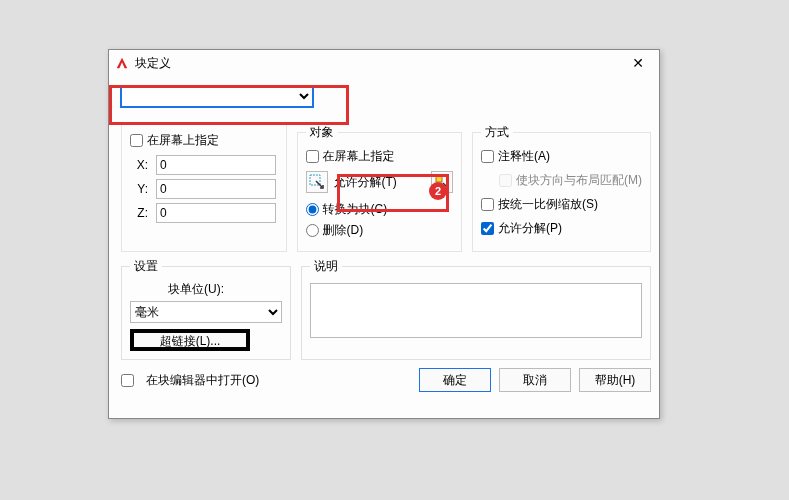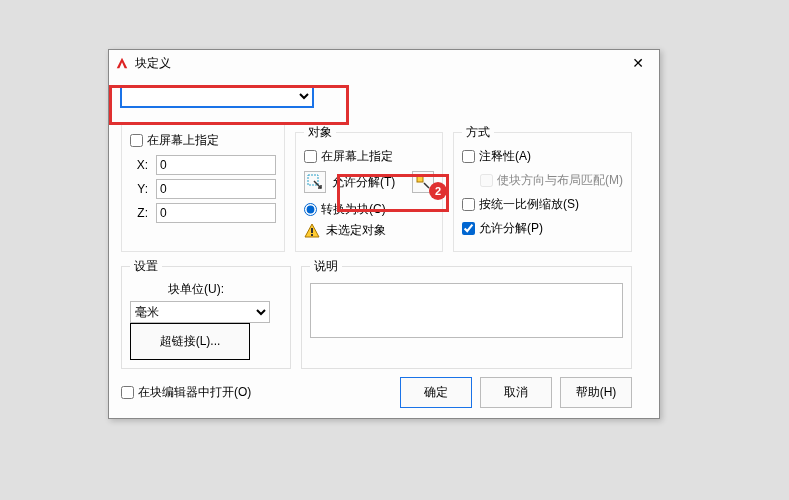--- a/index.html
+++ b/index.html
@@ -5,21 +5,21 @@
   * { box-sizing: border-box; margin: 0; padding: 0; font-family: "Microsoft YaHei", Tahoma, sans-serif; font-size: 12px; }
   body { background: #e0e0e0; width: 789px; height: 500px; position: relative; }
   .dialog {
     position: absolute; left: 108px; top: 49px; width: 552px; height: 370px;
     background: #fdfdfd; border: 1px solid #888; box-shadow: 2px 2px 6px rgba(0,0,0,0.2);
   }
   .titlebar { height: 26px; display: flex; align-items: center; padding: 0 6px; }
   .logo { width: 14px; height: 14px; margin-right: 6px; }
   .title-text { flex: 1; }
   .close-btn { width: 30px; height: 22px; text-align: center; line-height: 22px; font-size: 14px; cursor: pointer; }
-  .body { padding: 10px 27px 8px 12px; }
+  .body { padding: 10px 8px 8px 12px; }
 
   .name-row { margin-bottom: 8px; position: relative; height: 30px; }
   .name-combo {
     display: block; width: 192px; height: 21px; border: 1px solid #7a7a7a;
     background: #fff; outline: 2px solid #1a73e8; outline-offset: -1px;
   }
 
   .annot { position: absolute; border: 3px solid #e03030; pointer-events: none; }
   .annot1 { left: 0px; top: 35px; width: 240px; height: 40px; z-index: 10; }
   .annot2 { left: 228px; top: 124px; width: 112px; height: 38px; z-index: 10; }
@@ -46,28 +46,28 @@
 
   .radio { display: flex; align-items: center; gap: 4px; margin-bottom: 4px; }
   .radio input[type=radio] { accent-color: #0066d1; }
   .warn-row { display: flex; align-items: center; gap: 6px; margin-top: 2px; }
   .warn-icon { width: 16px; height: 16px; display: inline-flex; align-items: center; justify-content: center; color: #c08000; font-size: 14px; font-weight: bold; }
 
   .row2 { display: flex; gap: 10px; margin-top: 6px; }
   .settings { width: 170px; }
   .desc { flex: 1; }
   .settings .lbl-row { margin-bottom: 3px; margin-left: 38px; }
-  .settings select { width: 140px; height: 22px; border: 1px solid #bbb; background: #fff; }
-  .hyper-btn { display: block; width: 120px; height: 37px; border: 1px solid #000000; background: #fafafa; }
+  .settings select { width: 152px; height: 22px; border: 1px solid #bbb; background: #fff; }
+  .hyper-btn { display: block; width: 120px; height: 22px; border: 4px solid #000000; background: #fafafa; margin-top: 6px; }
   .desc textarea { width: 100%; height: 55px; border: 1px solid #bbb; background: #fff; resize: none; }
   .desc-label { margin-bottom: 2px; }
 
   .footer { display: flex; align-items: center; gap: 8px; margin-top: 8px; }
-  .footer .open-chk { flex: 1; display: flex; gap: 4px; }
-  .dlg-btn { width: 72px; height: 31px; border: 1px solid #bbb; background: #fafafa; }
+  .footer .open-chk { flex: 1; display: flex; gap: 12px; }
+  .dlg-btn { width: 72px; height: 24px; border: 1px solid #bbb; background: #fafafa; }
   .dlg-btn.primary { border: 1.5px solid #1a73e8; }
   .col1, .col2, .col3 { position: relative; border: 1px solid #e4e4e4; padding: 6px 8px 8px 8px; }
   .col1 { border: 1px solid #e4e4e4; }
 
   fieldset { border: 1px solid #e0e0e0; padding: 6px 8px 8px 8px; }
   legend { padding: 0 4px; }
 
   .col3 .chk { margin-bottom: 6px; align-items: center; }
 </style>
 </head>
@@ -136,29 +136,23 @@
             <svg class="icon-small" viewBox="0 0 16 16">
                 <rect x="2" y="2" width="6" height="6" fill="#ffd040" stroke="#aa7700"></rect>
                 <path d="M9 9 L14 14" stroke="#333" stroke-width="1.5"></path>
               </svg>
           </span>
         </div>
         <div class="radio">
           <input type="radio" name="objmode" checked="" style="">
           <span>转换为块(C)</span>
         </div>
-        <div class="warn-row">
-          <span class="warn-icon">
-            <svg viewBox="0 0 16 16" width="16" height="16">
-                <path d="M8 1 L15 14 L1 14 Z" fill="#ffcc33" stroke="#aa7700"></path>
-                <rect x="7" y="5" width="2" height="5" fill="#333"></rect>
-                <rect x="7" y="11" width="2" height="2" fill="#333"></rect>
-              </svg>
-          </span>
-          <span>未选定对象</span>
+        <div class="radio">
+          <input type="radio" name="objmode" style="">
+          <span>删除(D)</span>
         </div>
       </fieldset>
 
       <fieldset class="col3">
         <legend>方式</legend>
         <div class="chk">
           <input type="checkbox" style="">
           <span class="lbl">注释性(A)</span>
         </div>
         <div class="chk indent">

